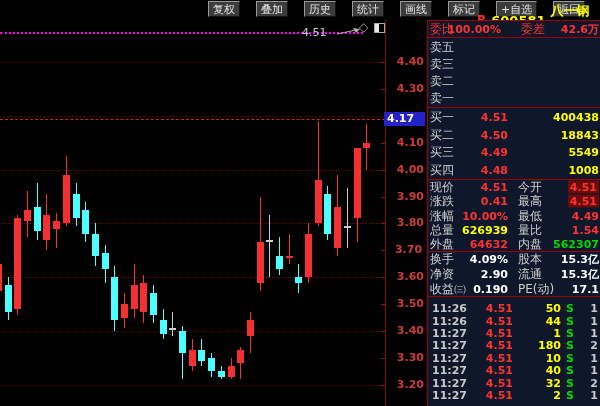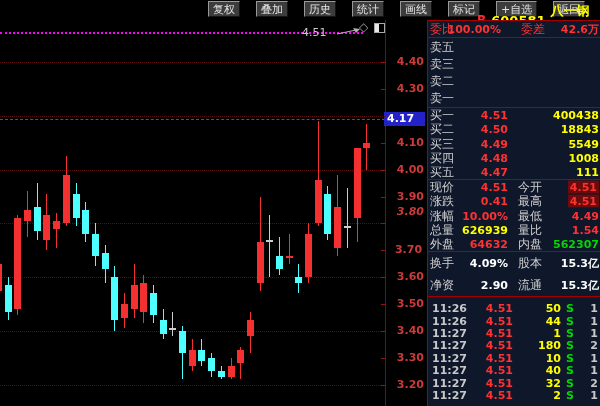--- a/index.html
+++ b/index.html
@@ -96,21 +96,21 @@
       <div class="ylab" style="top: 36px;">4.40</div>
       <div class="ytick" style="top: 68.9px;"></div>
       <div class="ylab" style="top: 62.9px;">4.30</div>
       <div class="ytick" style="top: 122.7px;"></div>
       <div class="ylab" style="top: 116.7px;">4.10</div>
       <div class="ytick" style="top: 149.6px;"></div>
       <div class="ylab" style="top: 143.6px;">4.00</div>
       <div class="ytick" style="top: 176.5px;"></div>
       <div class="ylab" style="top: 170.5px;">3.90</div>
       <div class="ytick" style="top: 203.4px;"></div>
-      <div class="ylab" style="top: 186px; font-style: italic;">3.80</div>
+      <div class="ylab" style="top: 197px;">3.80</div>
       <div class="ytick" style="top: 230.3px;"></div>
       <div class="ylab" style="top: 224.3px; text-align: center;">3.70</div>
       <div class="ytick" style="top: 257.2px;"></div>
       <div class="ylab" style="top: 251.2px;">3.60</div>
       <div class="ytick" style="top: 284.1px;"></div>
       <div class="ylab" style="top: 278.1px;">3.50</div>
       <div class="ytick" style="top: 311px;"></div>
       <div class="ylab" style="top: 305px;">3.40</div>
       <div class="ytick" style="top: 337.9px;"></div>
       <div class="ylab" style="top: 331.9px;">3.30</div>
@@ -240,25 +240,20 @@
         <div class="prow">
           <span class="cell lab l1">买三</span>
           <span class="cell num red v1">4.49</span>
           <span class="cell num yel v2">5549</span>
         </div>
         <div class="prow">
           <span class="cell lab l1">买四</span>
           <span class="cell num red v1">4.48</span>
           <span class="cell num yel v2">1008</span>
         </div>
-        <div class="prow">
-          <span class="cell lab l1">买五</span>
-          <span class="cell num red v1">4.47</span>
-          <span class="cell num yel v2">111</span>
-        </div>
       </div>
     <div id="sec-quote" class="sec">
         <div class="prow">
           <span class="cell lab l1">现价</span>
           <span class="cell num v1 red">4.51</span>
           <span class="cell lab l2">今开</span>
           <span class="cell num v2 red boxed">4.51</span>
         </div>
         <div class="prow">
           <span class="cell lab l1">涨跌</span>
@@ -291,20 +286,26 @@
           <span class="cell num wht v1">4.09%</span>
           <span class="cell lab l2">股本</span>
           <span class="cell num wht v2">15.3亿</span>
         </div>
         <div class="prow">
           <span class="cell lab l1">净资</span>
           <span class="cell num wht v1">2.90</span>
           <span class="cell lab l2">流通</span>
           <span class="cell num wht v2">15.3亿</span>
         </div>
+        <div class="prow">
+          <span class="cell lab l1">收益㈢</span>
+          <span class="cell num wht v1">0.190</span>
+          <span class="cell lab l2">PE(动)</span>
+          <span class="cell num wht v2">17.1</span>
+        </div>
       </div>
     <div id="sec-ticks" class="sec">
         <div class="trow">
           <span class="cell num gry t-time">11:26</span>
           <span class="cell num red t-price">4.51</span>
           <span class="cell num yel t-vol">50</span>
           <span class="cell num grn t-side">S</span>
           <span class="cell num gry t-cnt">1</span>
         </div>
         <div class="trow">

